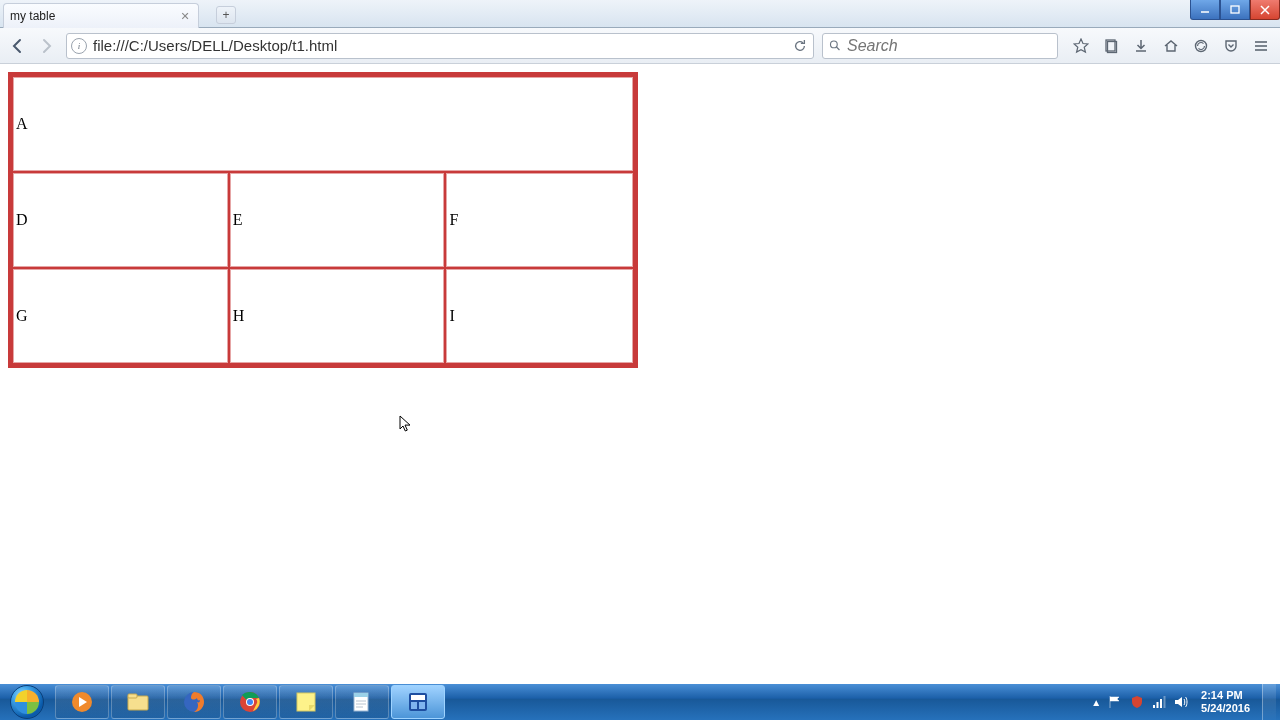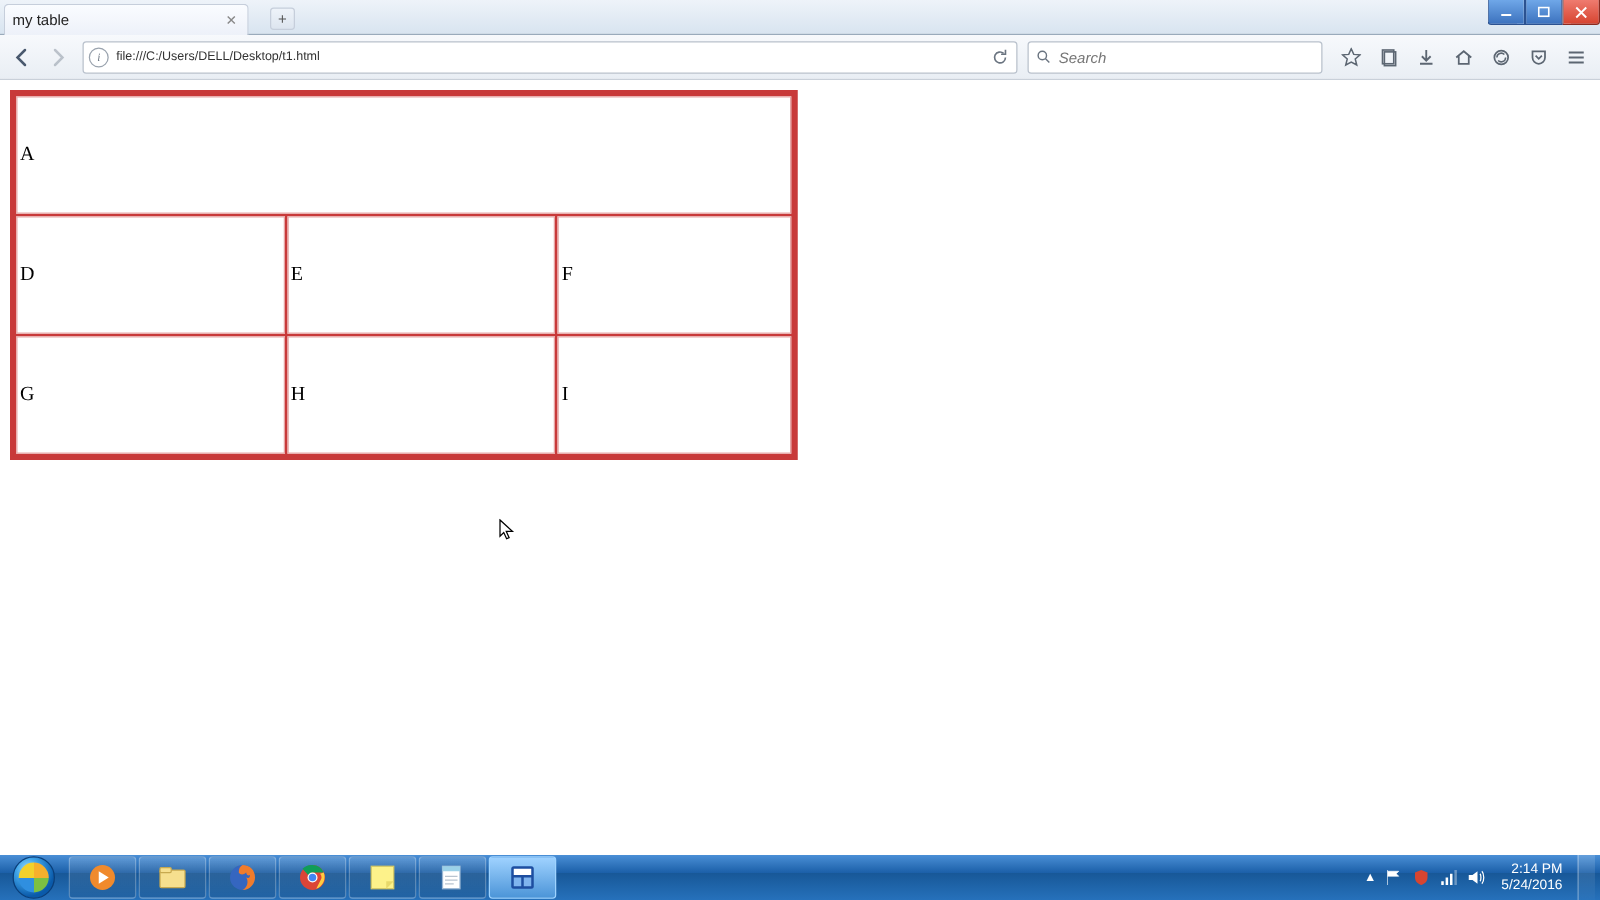--- a/index.html
+++ b/index.html
@@ -27,26 +27,26 @@
 
 .navbar{position:absolute;top:28px;left:0;right:0;height:36px;
  background:linear-gradient(#f7f9fc,#e9eef4);border-bottom:1px solid #c9d0d9;
  display:flex;align-items:center;padding:0 6px;gap:4px;}
 .nav-arrow{width:24px;height:24px;border-radius:3px;display:flex;align-items:center;justify-content:center;color:#7b8694;}
 .nav-arrow.back{color:#4a596e;}
 .urlbar{flex:1;height:26px;background:#fff;border:1px solid #b9c1cc;border-radius:3px;
  display:flex;align-items:center;padding:0 4px;margin:0 4px;}
 .urlbar .ident{width:16px;height:16px;border:1px solid #9aa3ae;border-radius:50%;margin-right:6px;
  display:flex;align-items:center;justify-content:center;font-size:9px;color:#6a7480;font-style:italic;font-family:Georgia,serif;}
-.urlbar .url{font-size:10px;color:#333;flex:1;}
+.urlbar .url{font-size:15px;color:#333;flex:1;}
 .urlbar .reload{width:18px;height:18px;display:flex;align-items:center;justify-content:center;color:#6a7480;}
 .searchbar{width:236px;height:26px;background:#fff;border:1px solid #b9c1cc;border-radius:3px;
  display:flex;align-items:center;padding:0 6px;margin-right:6px;}
 .searchbar svg{width:13px;height:13px;color:#6a7480;margin-right:6px;}
-.searchbar input{border:none;outline:none;font-size:12px;font-style:italic;color:#888;width:100%;background:transparent;}
+.searchbar input{border:none;outline:none;font-size:16px;font-style:italic;color:#888;width:100%;background:transparent;}
 .tool-icon{width:26px;height:26px;display:flex;align-items:center;justify-content:center;color:#5c6672;}
 .tool-icon svg{width:16px;height:16px;}
 
 
 .viewport{position:absolute;top:64px;left:0;right:0;bottom:36px;background:#fff;padding:8px;}
 table.demo{border:3px solid #c83a3a;border-collapse:separate;border-spacing:2px;background:#c83a3a;width:630px;}
 table.demo td{background:#fff;border:1px solid #e6a6a6;height:94px;padding:2px 2px;
  font-family:"Times New Roman",serif;font-size:16px;color:#000;vertical-align:middle;}
 table.demo td.c1{width:214px}table.demo td.c2{width:214px}table.demo td.c3{width:186px}
 
@@ -66,21 +66,21 @@
  background:conic-gradient(#f7b02c 0 90deg,#7cc043 90deg 180deg,#2f8fe0 180deg 270deg,#f2d12b 270deg 360deg);
  filter:blur(.3px);} 
 .tb-item{width:54px;height:34px;margin:0 1px;border:1px solid rgba(255,255,255,.25);
  border-radius:3px;display:flex;align-items:center;justify-content:center;
  background:linear-gradient(rgba(255,255,255,.15),rgba(0,0,0,.1));}
 .tb-item.active{background:linear-gradient(#9fd2ff,#4c95d8);border-color:#9ed3ff;}
 .tb-item svg,.tb-item .glyph{width:24px;height:24px;}
 .tray{margin-left:auto;display:flex;align-items:center;gap:6px;padding-right:4px;color:#fff;font-size:11px;}
 .tray-icon{width:16px;height:16px;display:flex;align-items:center;justify-content:center;}
 .tray-icon svg{width:14px;height:14px;}
-.clock{text-align:right;line-height:1.15;padding:0 6px;}
+.clock{line-height:1.15;padding:0 6px;font-weight:bold;}
 .showdesk{width:14px;height:36px;border-left:1px solid rgba(255,255,255,.35);
  background:linear-gradient(rgba(255,255,255,.15),rgba(255,255,255,.02));}
 
 .chev{font-size:10px;color:#fff}
 </style>
 </head>
 <body>
 
 <div class="titlebar">
   <div class="tab">

